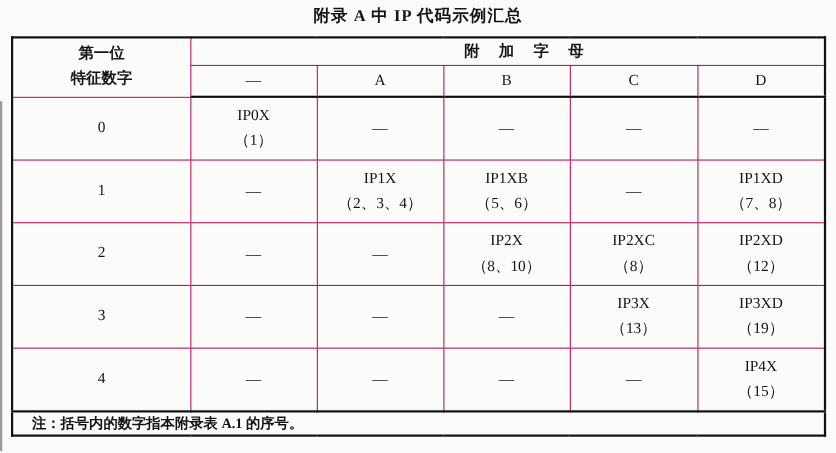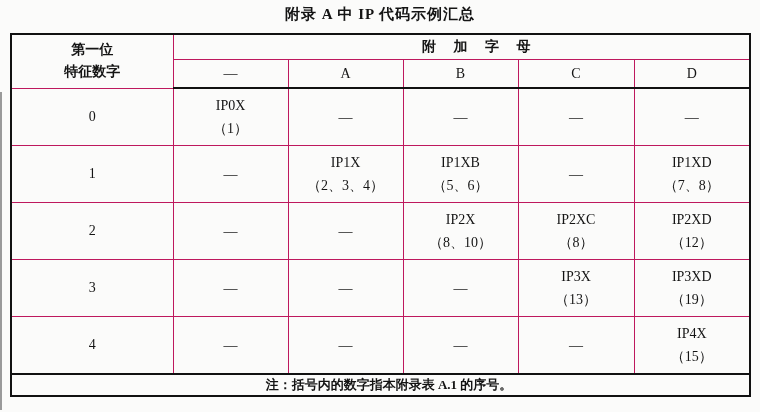--- a/index.html
+++ b/index.html
@@ -32,21 +32,21 @@
   .ip-table td {
     border: 1px solid #be185d;
     text-align: center;
     vertical-align: middle;
     font-size: 14px;
     padding: 0;
   }
   tr.group-row td { height: 24px; }
   tr.letters-row td { height: 27px; border-bottom: 2px solid #111; }
   tr.data-row td { height: 56px; }
-  tr.note-row td { height: 20px; border-top: 2px solid #111; text-align: center; }
+  tr.note-row td { height: 20px; border-top: 2px solid #111; }
 
   .first-col-label { font-weight: bold; line-height: 22px; font-size: 14px; }
   .group-label { font-weight: bold; word-spacing: 10px; letter-spacing: 2px; font-size: 14px; margin-left: 32px; }
   .letter { font-size: 14px; }
 
   .cell .l { line-height: 23px; }
   .cell .l:empty { display: none; }
 
   td.note-cell {
     text-align: left;

